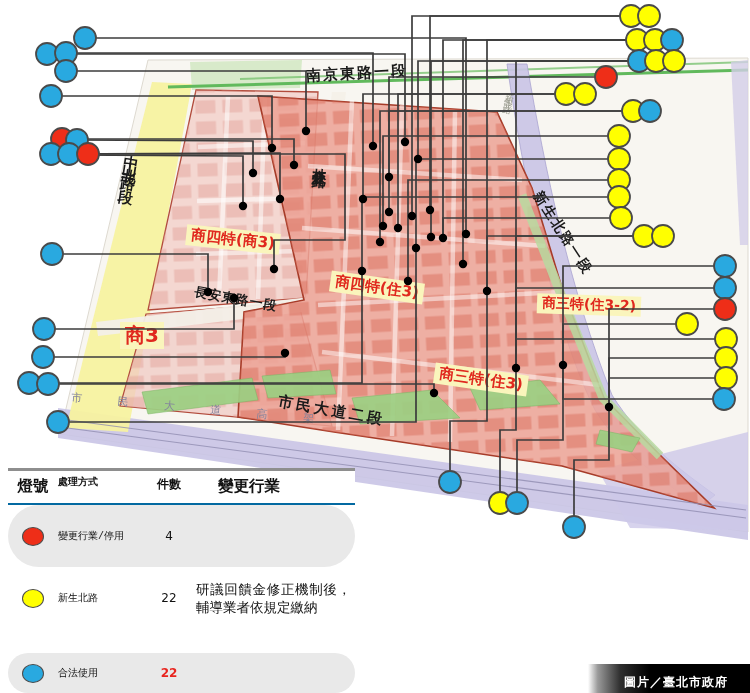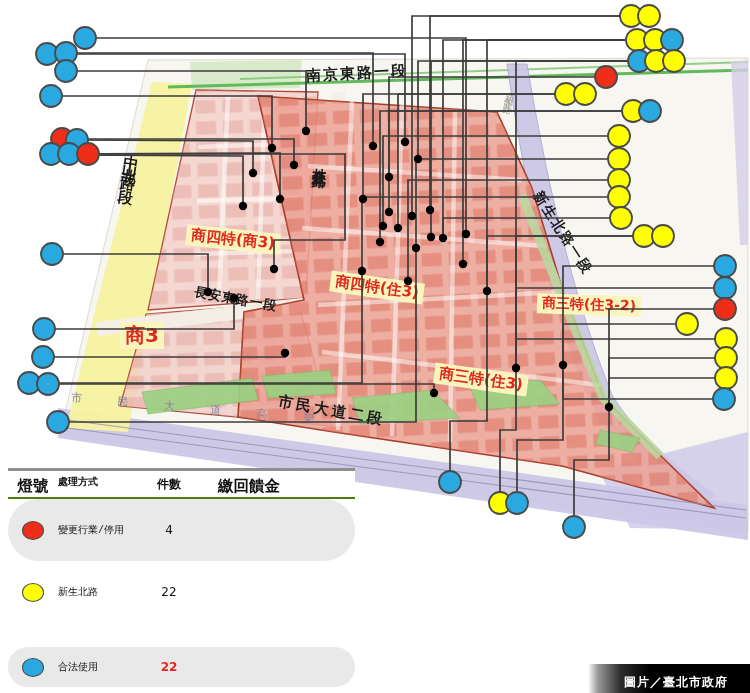--- a/index.html
+++ b/index.html
@@ -10,22 +10,22 @@
   #base{z-index:1;}
   .map-label{position:absolute;z-index:2;font-weight:bold;color:#1a1a1a;white-space:nowrap;}
   .vert{writing-mode:vertical-rl;text-orientation:upright;}
   .zl{position:absolute;z-index:2;font-weight:bold;background:#faf5bc;color:#e0281e;
       padding:1px 5px;white-space:nowrap;line-height:1.25;}
   #ov{z-index:3;}
   
   .legend{position:absolute;left:8px;top:468px;width:347px;z-index:5;background:#fff;
           border-top:3px solid #8e8e8e;border-bottom:3px solid #8e8e8e;}
   .lg-row{display:grid;grid-template-columns:50px 84px 54px 159px;align-items:center;}
-  .lg-head{font-weight:bold;font-size:15.5px;border-bottom:2px solid #4d7c0f;
-           padding:5px 0 0;align-items:start;}
+  .lg-head{font-weight:bold;font-size:15.5px;border-bottom:2px solid #0369a1;
+           padding:5px 0 6px;align-items:start;}
   .lg-head .c2{inline-size:52px;}
   .shade{background:#e9e9e9;border-radius:31px;}
   .lg-row .c1{text-align:center;}
   .lg-row .c2{font-size:10px;word-break:break-all;line-height:1.3;font-family:Liberation Mono, monospace;}
   .lg-row .c3{text-align:center;font-size:12px;}
   .lg-row .c4{font-size:13.5px;line-height:1.35;text-align:justify;
               text-justify:inter-character;padding-right:4px;}
   .lg-head .c1,.lg-head .c3{text-align:center;}
   .lg-head .c4{text-align:left;padding-left:22px;font-size:15.5px;}
   .r-main{padding:8px 0;min-height:46px;}
@@ -265,31 +265,32 @@
       <circle cx="500" cy="503" r="11" fill="#ffff00" stroke="#4a4a4a" stroke-width="1.8"></circle>
       <circle cx="517" cy="503" r="11" fill="#29a9e0" stroke="#4a4a4a" stroke-width="1.8"></circle>
       <circle cx="574" cy="527" r="11" fill="#29a9e0" stroke="#4a4a4a" stroke-width="1.8"></circle>
     </svg>
 
   <div class="legend">
     <div class="lg-row lg-head">
       <div class="c1">燈號</div>
       <div class="c2">處理方式</div>
       <div class="c3">件數</div>
-      <div class="c4">繳回饋金</div>
+      <div class="c4">變更行業</div>
     </div>
     <div class="lg-row shade r-main">
       <div class="c1"><span class="chip" style="background: rgb(238, 46, 24);"></span></div>
       <div class="c2">變更行業/停用</div>
       <div class="c3">4</div>
     </div>
     <div class="lg-row r-main">
       <div class="c1"><span class="chip" style="background: rgb(255, 255, 0);"></span></div>
       <div class="c2">新生北路</div>
       <div class="c3">22</div>
+      <div class="c4">研議回饋金修正機制後，輔導業者依規定繳納</div>
     </div>
     <div class="lg-row shade r-small">
       <div class="c1"><span class="chip" style="background: rgb(41, 169, 224);"></span></div>
       <div class="c2">合法使用</div>
       <div class="c3 count-red">22</div>
     </div>
     <div class="lg-row lg-total">
       <div class="c1"></div>
       <div class="c2">合計</div>
       <div class="c3">48</div>

